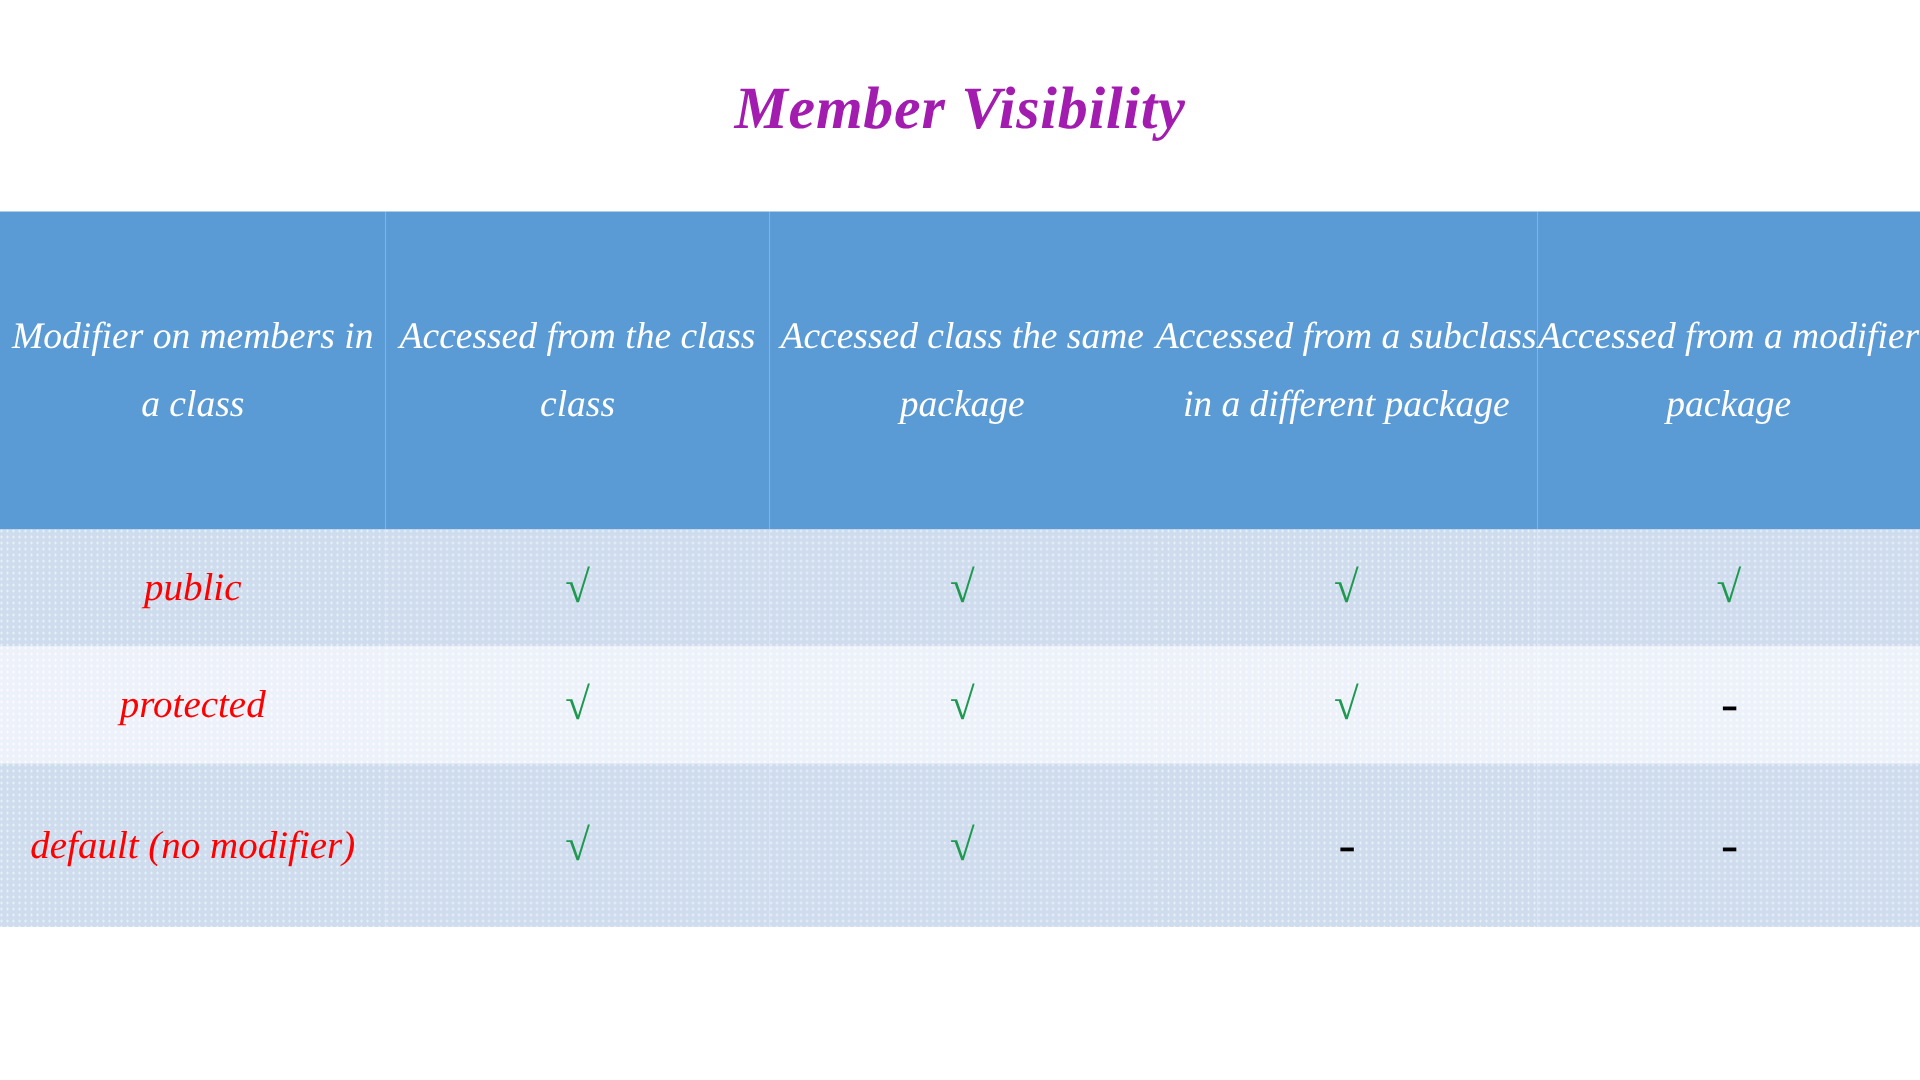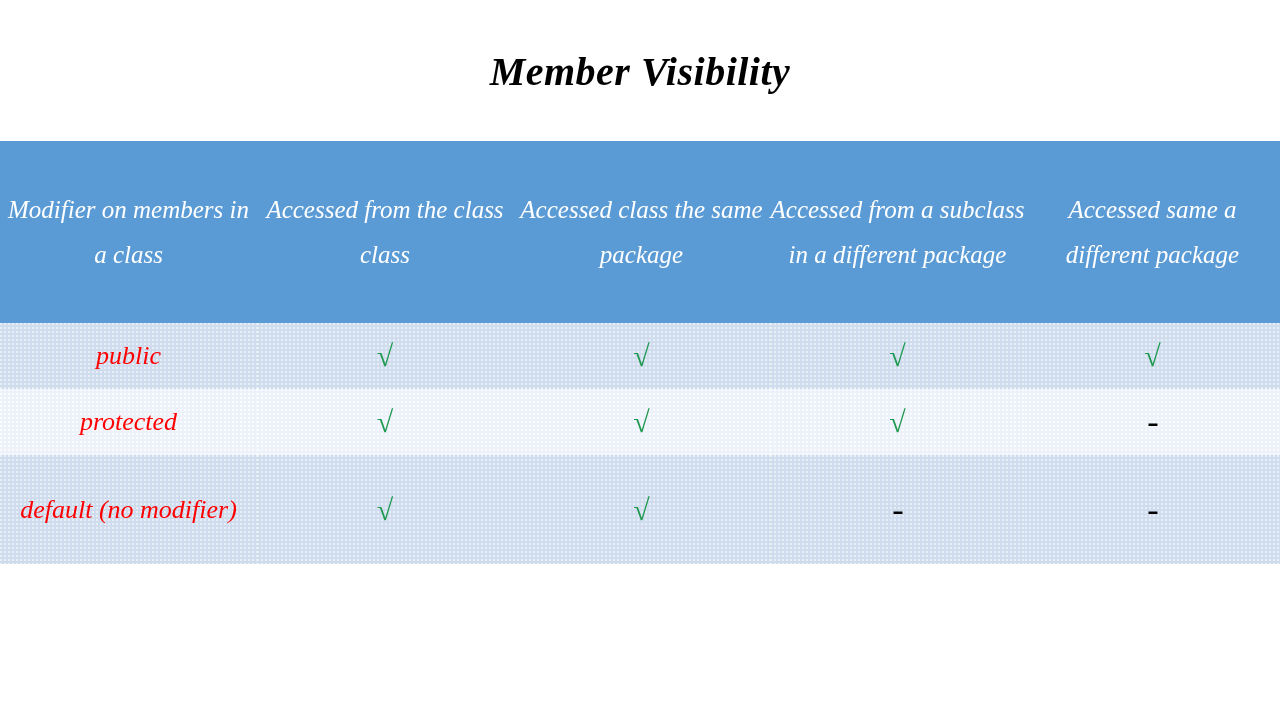--- a/index.html
+++ b/index.html
@@ -23,21 +23,21 @@
   #slide-title {
     position: absolute;
     top: 48px;
     left: 0;
     width: 1280px;
     text-align: center;
     font-family: "Liberation Serif", "DejaVu Serif", serif;
     font-size: 40px;
     font-weight: bold;
     font-style: italic;
-    color: #000000;
+    color: #a21caf;
     letter-spacing: 0.5px;
     white-space: nowrap;
   }
 
   
   #visibility-table {
     position: absolute;
     top: 141px;
     left: 0px;
     width: 1280px;
@@ -61,21 +61,21 @@
   }
 
   
   .hdr-row th {
     background: #5B9BD5;
     color: #ffffff;
     font-style: italic;
     font-weight: normal;
     font-size: 25px;
     line-height: 45px;
-    height: 182px;
+    height: 212px;
     padding: 6px 10px 8px 10px;
     box-sizing: border-box;
     border-right: 2px solid #ffffff;
     border-bottom: 2px solid #ffffff;
   }
   .hdr-row th:last-child { border-right: none; }
 
   .hdr-label {
     display: block;
     width: 100%;
@@ -96,21 +96,21 @@
       radial-gradient(circle at 1px 1px, rgba(255,255,255,0.55) 0.7px, transparent 0.9px);
     background-size: 4px 4px;
   }
   .row-even td {
     background-color: #EDF1FA;
     background-image:
       radial-gradient(circle at 1px 1px, rgba(255,255,255,0.75) 0.7px, transparent 0.9px);
     background-size: 4px 4px;
   }
 
-  .row-h-short { height: 66px; }
+  .row-h-short { height: 78px; }
   .row-h-tall  { height: 109px; }
 
   .mod-name {
     color: #FF0000;
     font-style: italic;
     font-size: 26px;
     line-height: 44px;
     display: block;
     padding: 0 14px;
   }
@@ -156,21 +156,21 @@
         <th>
           <span class="hdr-label">Accessed from the class class</span>
         </th>
         <th>
           <span class="hdr-label">Accessed class the same package</span>
         </th>
         <th>
           <span class="hdr-label">Accessed from a subclass in a different package</span>
         </th>
         <th>
-          <span class="hdr-label">Accessed same a different package</span>
+          <span class="hdr-label">Accessed from a modifier package</span>
         </th>
       </tr>
     </thead>
     <tbody>
 
       <tr class="body-row row-odd row-h-short">
         <td>
           <span class="mod-name">public</span>
         </td>
         <td>

